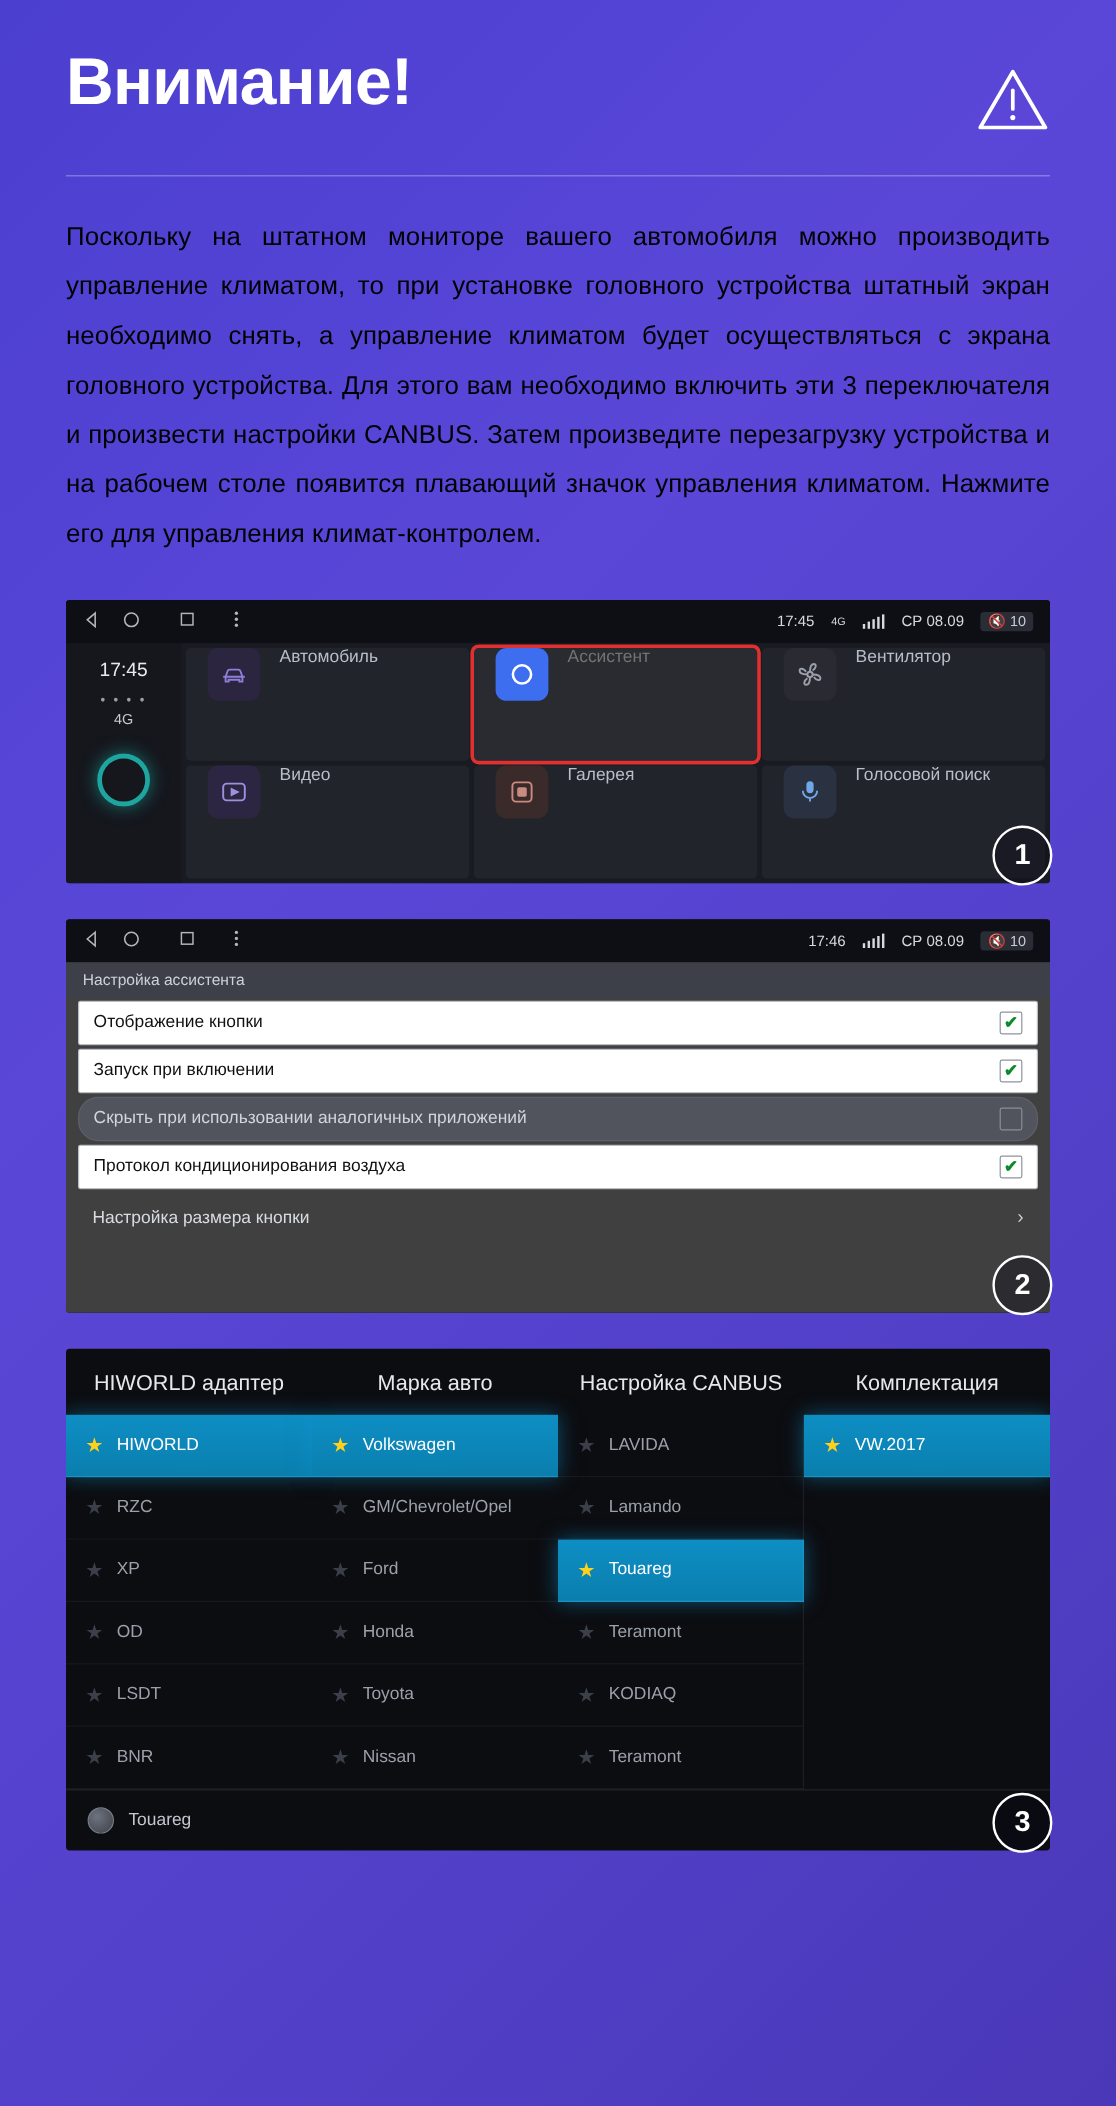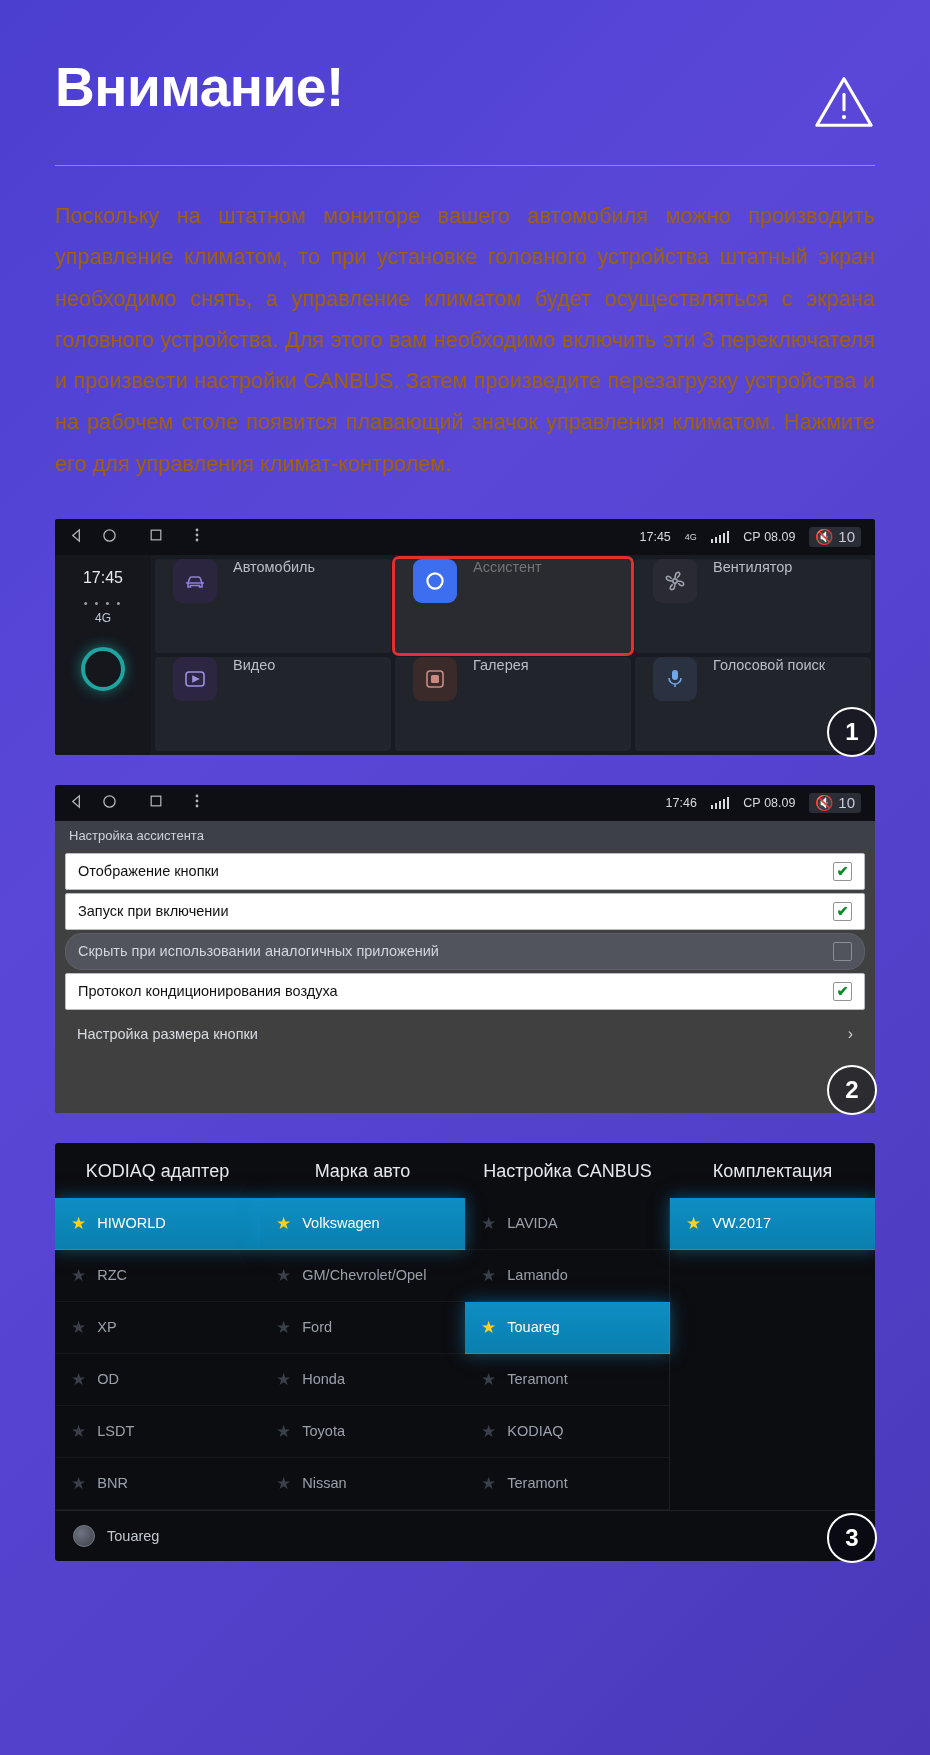--- a/index.html
+++ b/index.html
@@ -18,21 +18,21 @@
     width: 930px;
     height: 1755px;
     padding: 0 55px;
   }
 
   
   .header {
     display: flex;
     align-items: flex-start;
     justify-content: space-between;
-    padding-top: 59px;
+    padding-top: 40px;
   }
   .title {
     font-size: 55px;
     font-weight: bold;
     letter-spacing: -0.5px;
     line-height: 1.05;
     margin: 0;
     color: #ffffff;
   }
   .warn-icon { width: 62px; height: 62px; margin-top: 12px; }
@@ -41,21 +41,21 @@
     background: rgba(255,255,255,0.35);
     margin: 32px 0 30px 0;
   }
 
   
   .intro {
     font-size: 21.5px;
     line-height: 1.92;
     text-align: justify;
     text-align-last: left;
-    color: #a16207;
+    color: #000000;
     letter-spacing: 0.1px;
     margin: 0 0 34px 0;
   }
 
   
   .shot {
     position: relative;
     border-radius: 4px;
     overflow: visible;
     margin-bottom: 30px;
@@ -74,21 +74,21 @@
     align-items: center;
     padding: 0 14px;
     font-size: 12px;
     color: #cfd3da;
   }
   .nav-icons { display: flex; align-items: center; gap: 32px; padding-left: 16px; }
   .nav-ico { opacity: .85; }
   .sb-right { margin-left: auto; display: flex; align-items: center; gap: 14px; font-size: 12.5px; color: #d6d9e0; }
   .sb-right .sig { display: inline-flex; align-items: flex-end; gap: 1.5px; height: 12px; }
   .sb-right .sig i { display: block; width: 2.5px; background: #d6d9e0; }
-  .vol-pill { background: #2a2d36; border-radius: 3px; padding: 1px 6px; font-size: 15px; color: #c9ccd4; }
+  .vol-pill { background: #2a2d36; border-radius: 3px; padding: 1px 6px; font-size: 12px; color: #c9ccd4; }
 
   
   .launcher { display: flex; height: 200px; background: #191b22; }
   .launcher-left {
     width: 96px; flex: 0 0 96px; background: #15171d;
     padding: 10px 0 0 0; display: flex; flex-direction: column; align-items: center;
   }
   .ll-time { font-size: 16px; color: #e8eaef; margin-top: 4px; }
   .ll-dots { font-size: 11px; color: #9aa0ab; letter-spacing: 2px; margin-top: 10px; }
   .ll-4g { font-size: 12px; color: #c4c9d2; margin-top: 2px; }
@@ -382,21 +382,21 @@
         <div class="set-spacer"></div>
       </div>
     </div>
     <div class="badge">2</div>
   </div>
 
   <div class="shot" style="margin-bottom:0;">
     <div class="shot-inner canbus">
 
       <div class="cb-head">
-        <div>KODIAQ адаптер</div>
+        <div>HIWORLD адаптер</div>
         <div>Марка авто</div>
         <div>Настройка CANBUS</div>
         <div>Комплектация</div>
       </div>
 
       <div class="cb-cols">
 
         <div class="cb-col c1">
           <div class="cb-item on">
               <span class="star">★</span>

